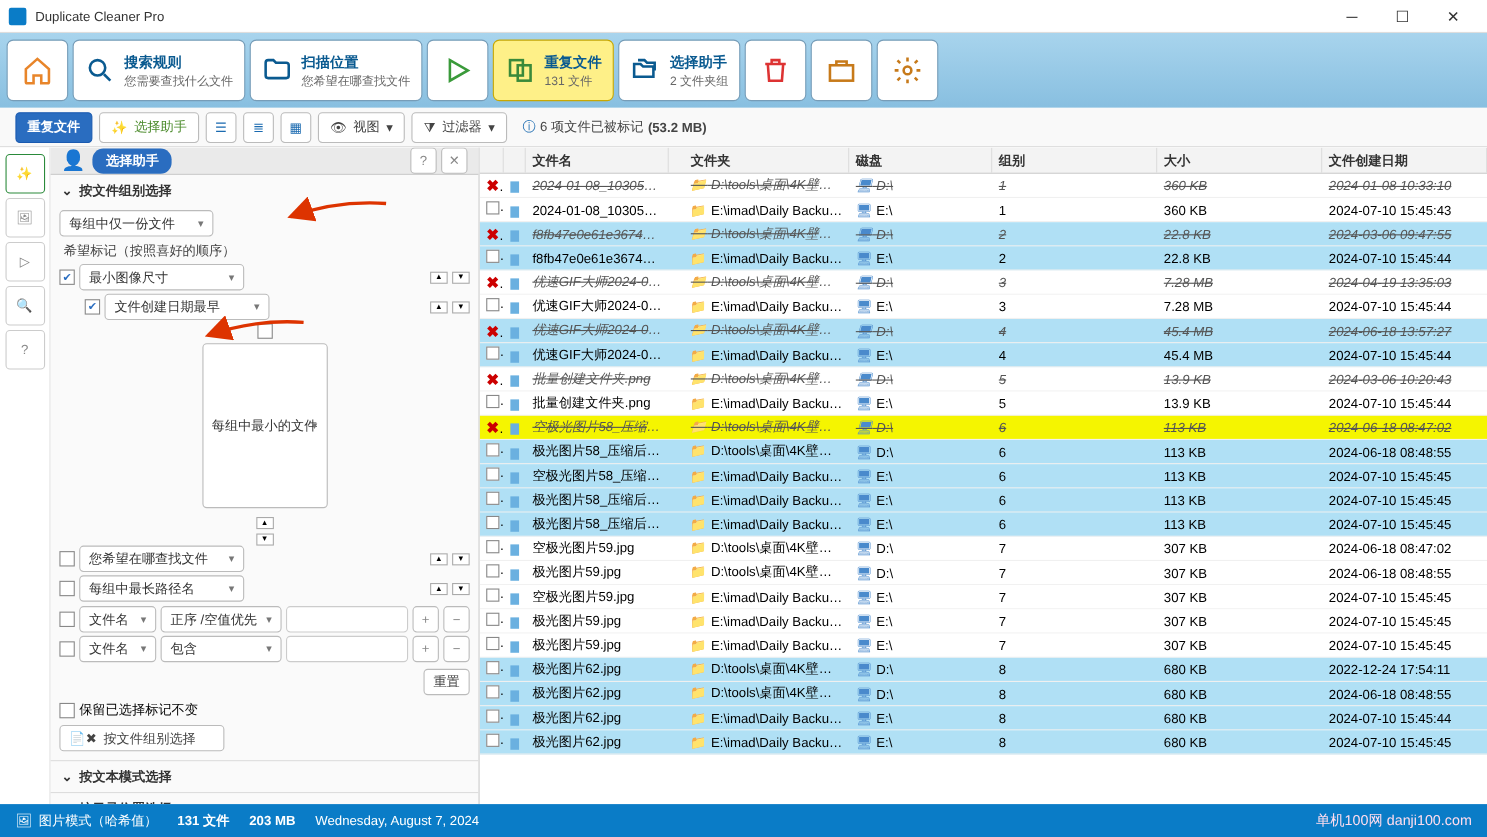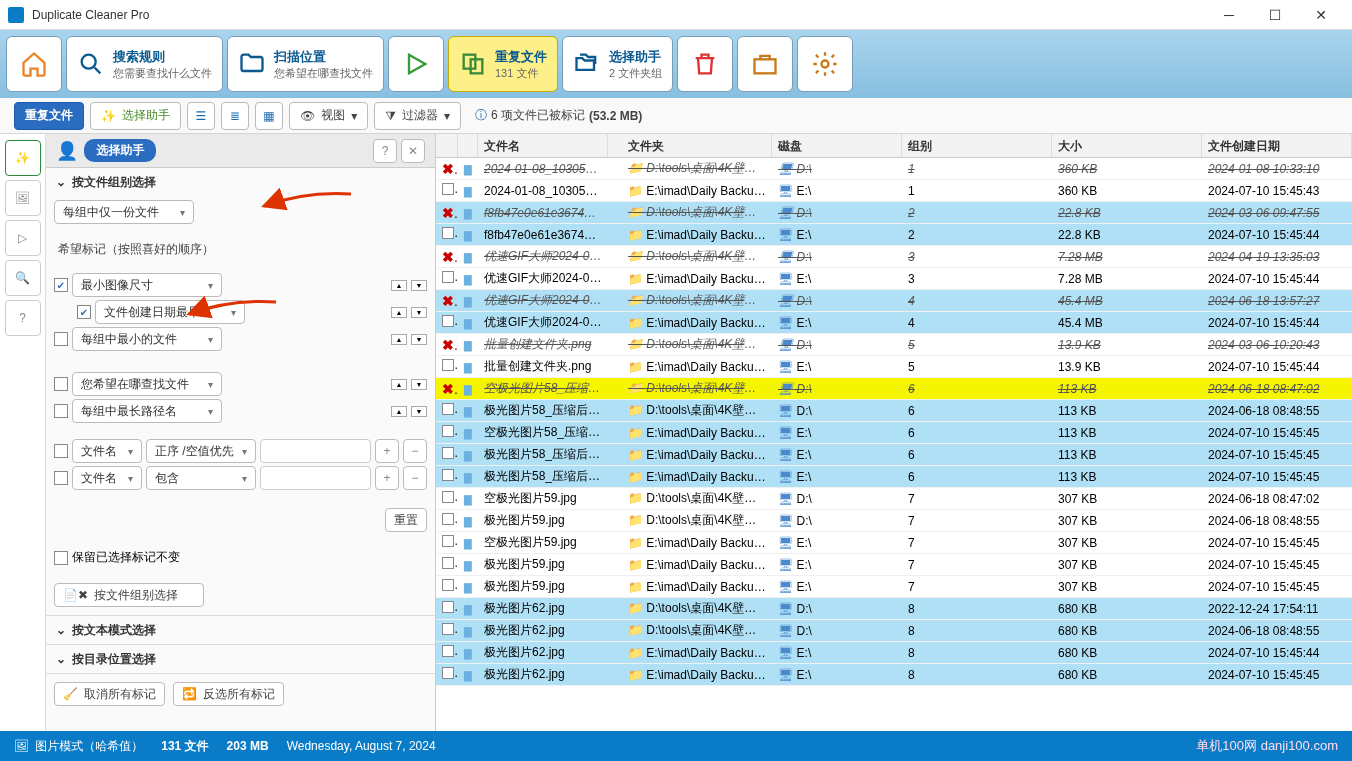--- a/index.html
+++ b/index.html
@@ -36,21 +36,21 @@
 .vstrip-btn.active { color: #2a8a3a; border-color: #2a8a3a; }
 
 .leftpanel { width: 390px; border-right: 1px solid #ccc; background: #fafafa; display: flex; flex-direction: column; }
 .lp-header { height: 34px; background: #eaeaea; display: flex; align-items: center; padding: 0 10px; border-bottom: 1px solid #ccc; gap: 6px; }
 .lp-header-title { background: #2a6dc0; color: #fff; border-radius: 10px; padding: 3px 12px; font-weight: bold; }
 .lp-header-right { margin-left: auto; display: flex; gap: 4px; }
 .lp-icon-btn { width: 24px; height: 24px; border: 1px solid #bbb; border-radius: 4px; display: flex; align-items: center; justify-content: center; background: #fff; color: #888; font-size: 12px; }
 
 .lp-section { border-bottom: 1px solid #ddd; }
 .lp-section-head { height: 28px; display: flex; align-items: center; padding: 0 10px; font-weight: bold; color: #333; gap: 6px; }
-.lp-section-body { padding: 4px 8px 8px 8px; display: flex; flex-direction: column; gap: 13px; }
+.lp-section-body { padding: 4px 8px 8px 8px; display: flex; flex-direction: column; gap: 1px; }
 .lp-select { height: 24px; border: 1px solid #bbb; border-radius: 4px; padding: 0 8px; display: flex; align-items: center; background: #fff; color: #333; position: relative; }
 .lp-select::after { content: "▾"; position: absolute; right: 8px; color: #777; font-size: 10px; }
 .lp-label { color: #444; margin: 4px 0 2px 4px; }
 .lp-row { display: flex; align-items: center; gap: 4px; }
 .lp-check { width: 14px; height: 14px; border: 1px solid #888; background: #fff; display: flex; align-items: center; justify-content: center; font-size: 10px; }
 .lp-check.checked::after { content: "✔"; color: #2a6dc0; }
 .lp-spin { display: flex; flex-direction: column; gap: 0; }
 .lp-spin-btn { width: 16px; height: 11px; border: 1px solid #aaa; background: #fff; font-size: 7px; display: flex; align-items: center; justify-content: center; line-height: 1; }
 .lp-small-btn { height: 24px; border: 1px solid #bbb; border-radius: 4px; padding: 0 8px; display: flex; align-items: center; gap: 6px; background: #fff; color: #444; }
 .arrow-red { color: #d30; font-size: 26px; position: absolute; }
@@ -250,21 +250,21 @@
     <div class="lp-check checked"></div>
     <div class="lp-select" style="flex:0 0 150px">文件创建日期最早</div>
     <div style="flex:1"></div>
     <div class="lp-spin">
                 <div class="lp-spin-btn">▲</div>
               </div>
     <div class="lp-spin">
                 <div class="lp-spin-btn">▼</div>
               </div>
             </div>
-            <div class="lp-row" style="margin-bottom: 21px;">
+            <div class="lp-row" style="margin-bottom: 0; flex-direction: column;">
     <div class="lp-check "></div>
     <div class="lp-select" style="flex:0 0 150px">每组中最小的文件</div>
     <div style="flex:1"></div>
     <div class="lp-spin">
                 <div class="lp-spin-btn">▲</div>
               </div>
     <div class="lp-spin">
                 <div class="lp-spin-btn">▼</div>
               </div>
             </div>

